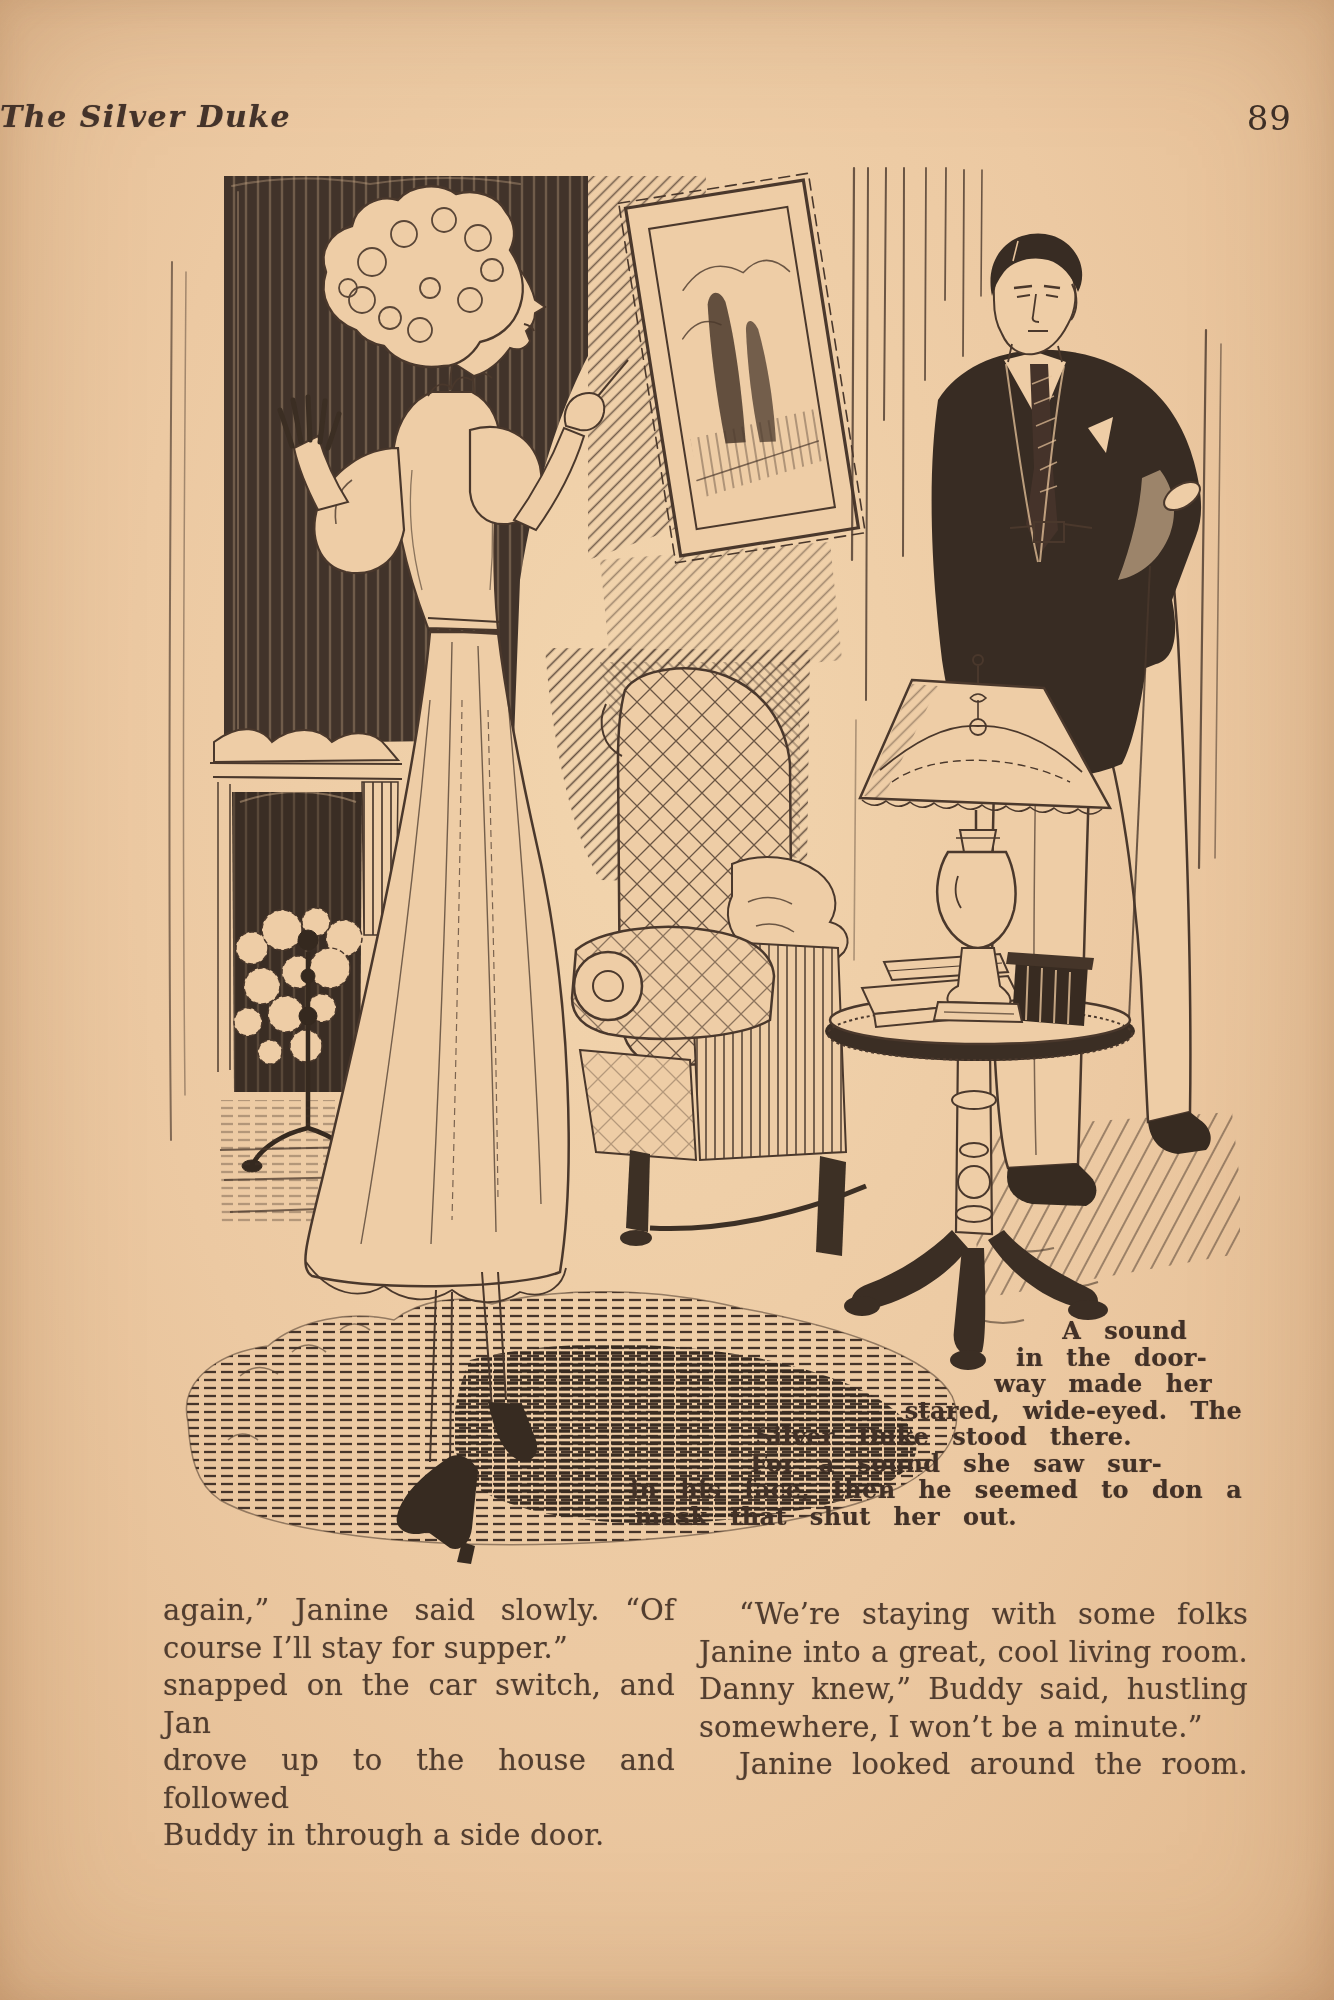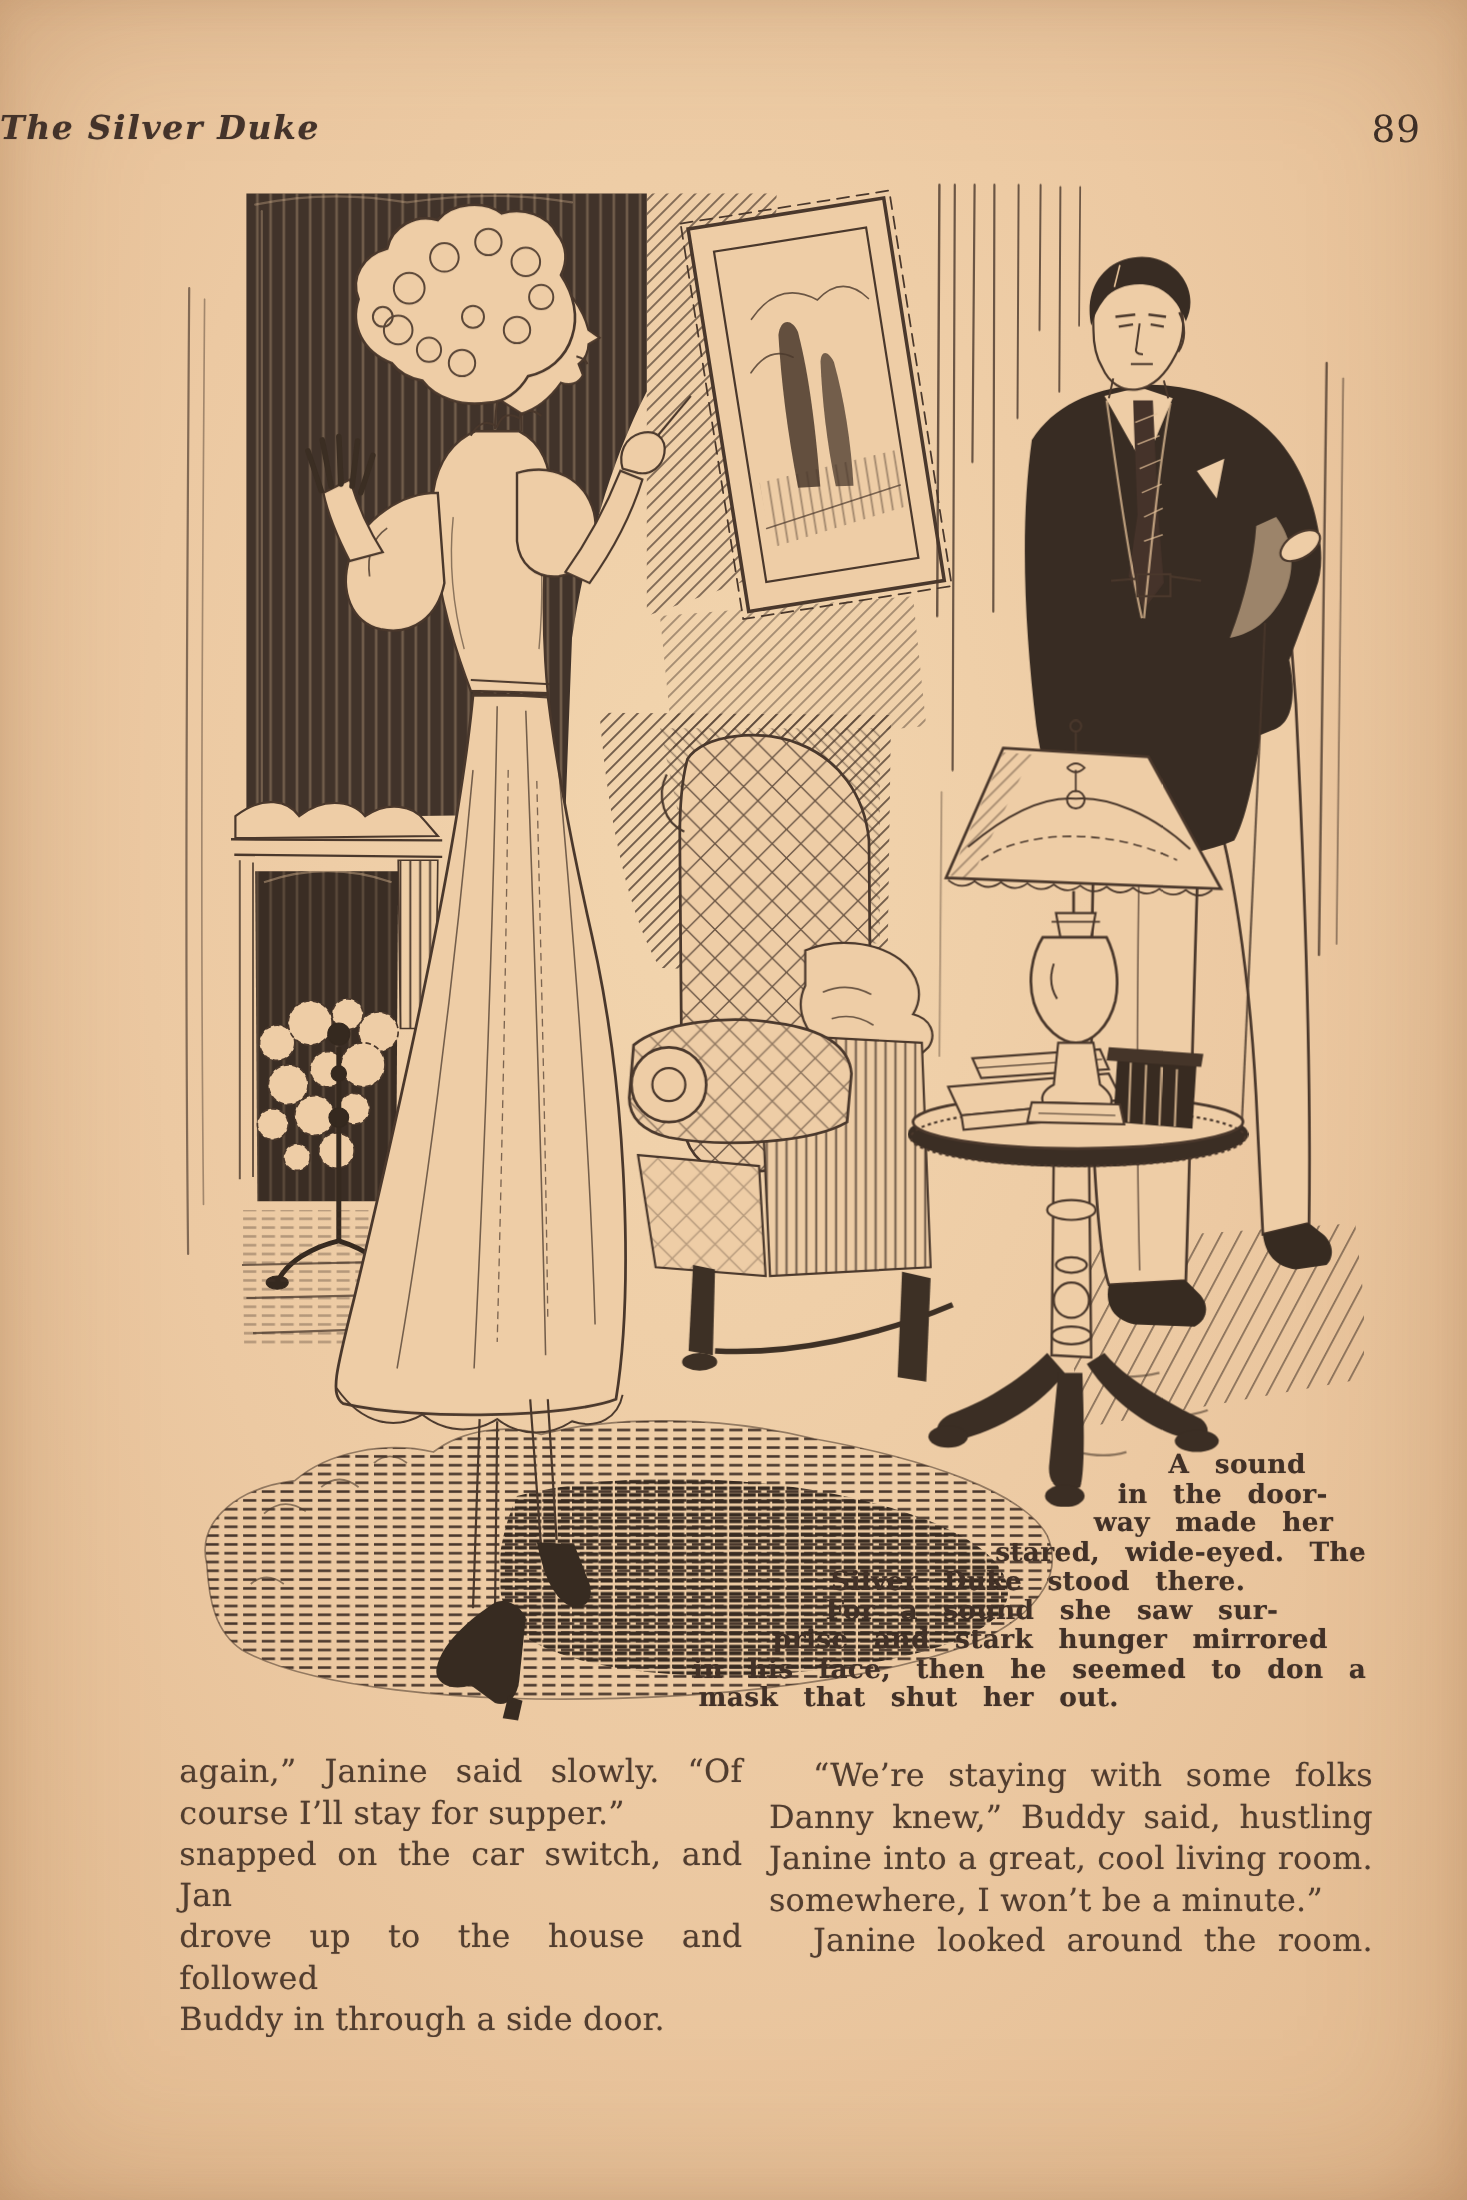--- a/index.html
+++ b/index.html
@@ -303,32 +303,31 @@
   </g>
 </svg>
 
 <div class="caption">
   <div style="padding-right:55px">A sound</div>
   <div style="padding-right:35px">in the door-</div>
   <div style="padding-right:30px">way made her</div>
   <div style="padding-right:0">stared, wide-eyed. The</div>
   <div style="padding-right:110px">Silver Duke stood there.</div>
   <div style="padding-right:80px">For a sound she saw sur-</div>
-  <div style="padding-right:35px">prise and stark hunger mirrored</div>
   <div style="padding-right:0">in his face, then he seemed to don a</div>
   <div style="padding-right:225px">mask that shut her out.</div>
 </div>
 
 <div class="bodycol col-left">
   <div class="tl">again,” Janine said slowly. “Of</div>
   <div class="tl rag">course I’ll stay for supper.”</div>
   <div class="tl">snapped on the car switch, and Jan</div>
   <div class="tl">drove up to the house and followed</div>
   <div class="tl rag">Buddy in through a side door.</div>
 </div>
 
 <div class="bodycol col-right">
   <div class="tl indent">“We’re staying with some folks</div>
+  <div class="tl">Janine into a great, cool living room.</div>
   <div class="tl">Danny knew,” Buddy said, hustling</div>
-  <div class="tl">Janine into a great, cool living room.</div>
   <div class="tl rag">somewhere, I won’t be a minute.”</div>
   <div class="tl indent">Janine looked around the room.</div>
 </div>
 
 </body></html>

